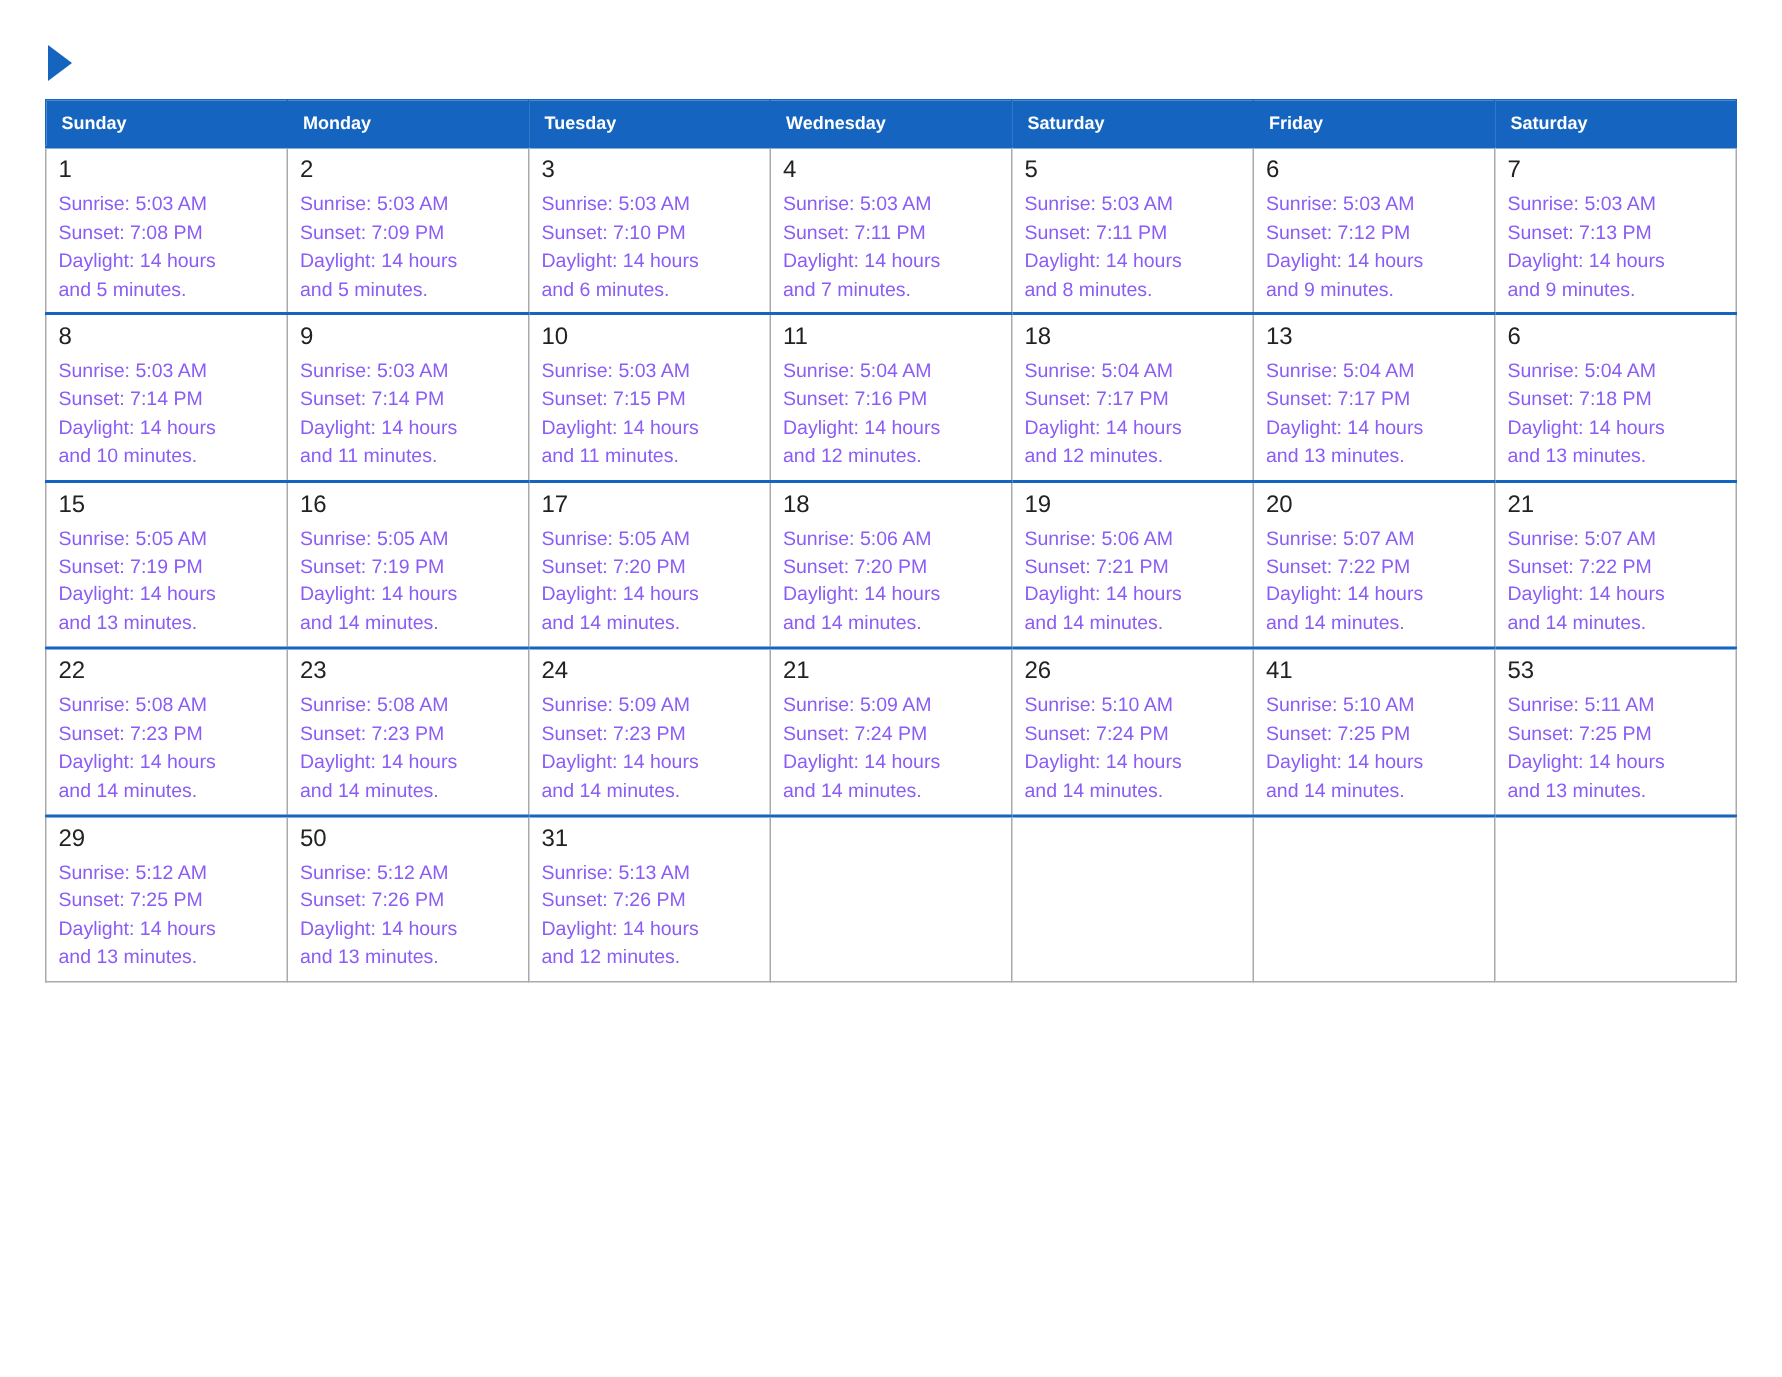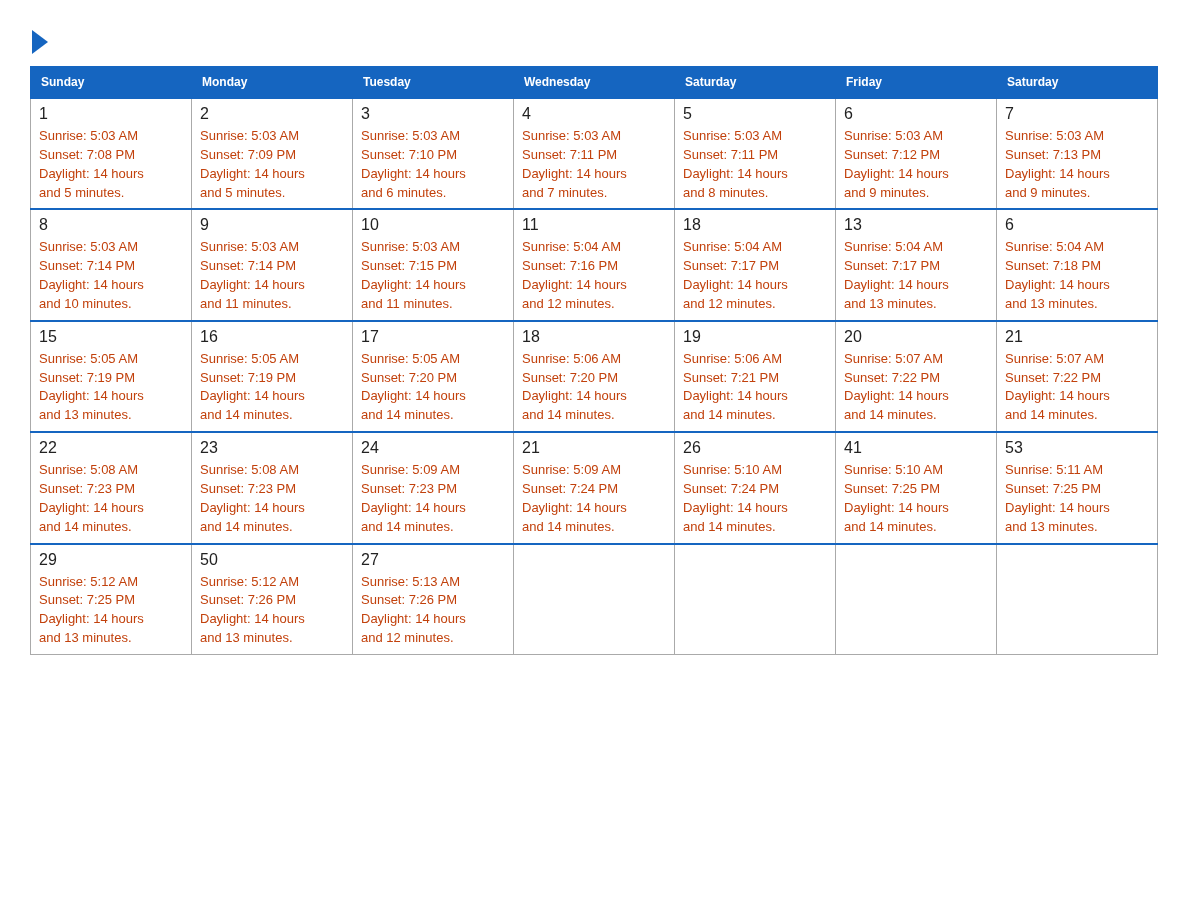--- a/index.html
+++ b/index.html
@@ -91,21 +91,21 @@
       border-top: 2px solid #1565c0;
     }
     .day-number {
       font-size: 16px;
       font-weight: normal;
       margin-bottom: 4px;
     }
     .day-info {
       font-size: 13px;
       line-height: 1.45;
-      color: #c2410c;
+      color: #8b5cf6;
     }
     .empty-cell {
       background: #fff;
     }
   </style>
 </head>
 <body>
 
 <div class="header-row">
   <div class="logo">
@@ -259,21 +259,21 @@
       <tr class="week-row">
         <td>
         <div class="day-number">29</div>
         <div class="day-info">Sunrise: 5:12 AM<br>Sunset: 7:25 PM<br>Daylight: 14 hours<br>and 13 minutes.</div>
       </td>
         <td>
         <div class="day-number">50</div>
         <div class="day-info">Sunrise: 5:12 AM<br>Sunset: 7:26 PM<br>Daylight: 14 hours<br>and 13 minutes.</div>
       </td>
         <td>
-        <div class="day-number">27</div>
+        <div class="day-number">31</div>
         <div class="day-info">Sunrise: 5:13 AM<br>Sunset: 7:26 PM<br>Daylight: 14 hours<br>and 12 minutes.</div>
       </td>
         <td class="empty-cell"></td>
         <td class="empty-cell"></td>
         <td class="empty-cell"></td>
         <td class="empty-cell"></td>
       </tr>
     </tbody>
 </table>
 

